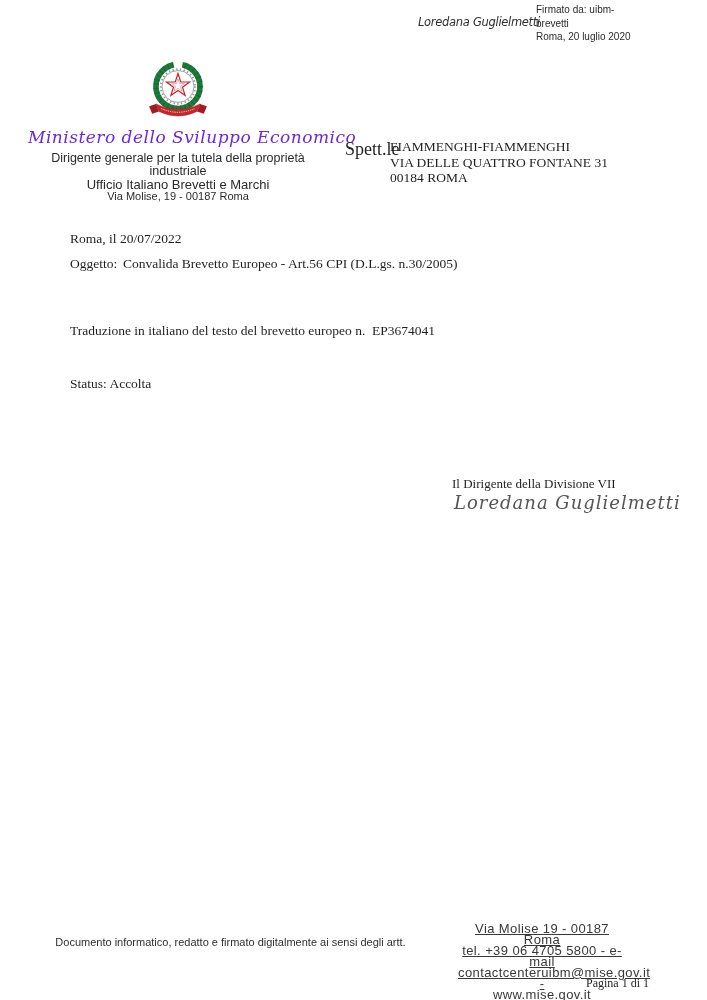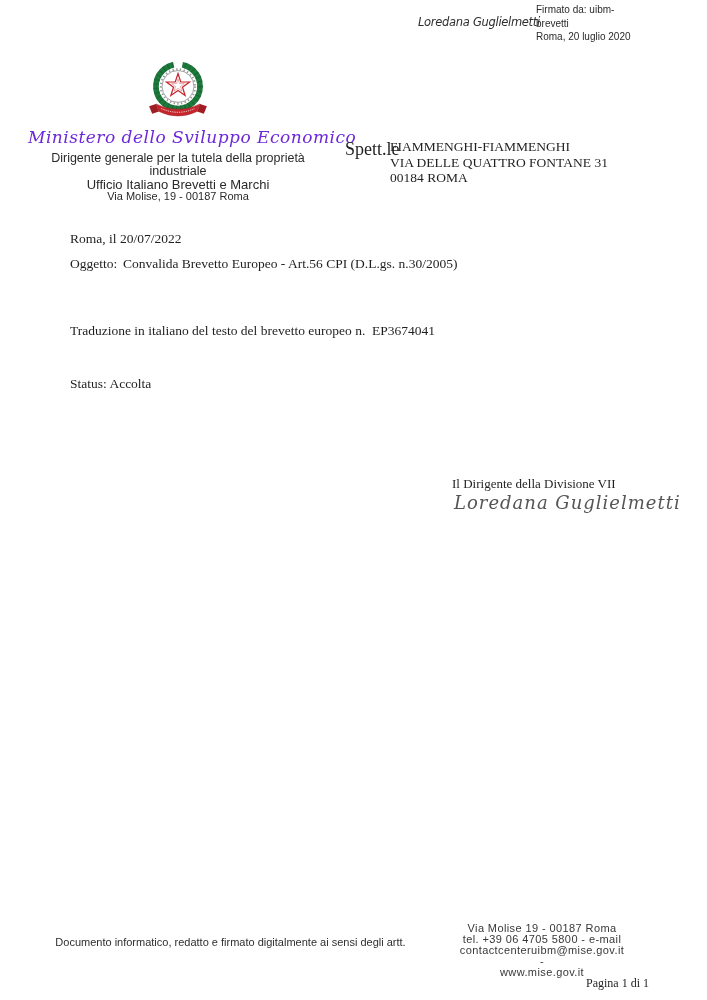--- a/index.html
+++ b/index.html
@@ -88,21 +88,21 @@
   .footer-legal {
     position: absolute; top: 935px; left: 38px; width: 385px;
     text-align: center;
     font-family: "Liberation Sans", sans-serif;
     font-size: 11px; line-height: 14.5px; color: #2e2e2e;
   }
   .footer-contact {
     position: absolute; top: 923px; left: 458px; width: 168px;
     text-align: center;
     font-family: "Liberation Sans", sans-serif;
-    font-size: 11px; line-height: 11px; color: #383838; letter-spacing: 0.4px;
+    font-size: 13px; line-height: 11px; color: #383838; letter-spacing: 0.4px; text-decoration: underline;
   }
   .page-number {
     position: absolute; top: 976px; left: 586px;
     font-size: 12px; white-space: nowrap;
   }
 </style>
 </head>
 <body>
 
 <div class="page">

